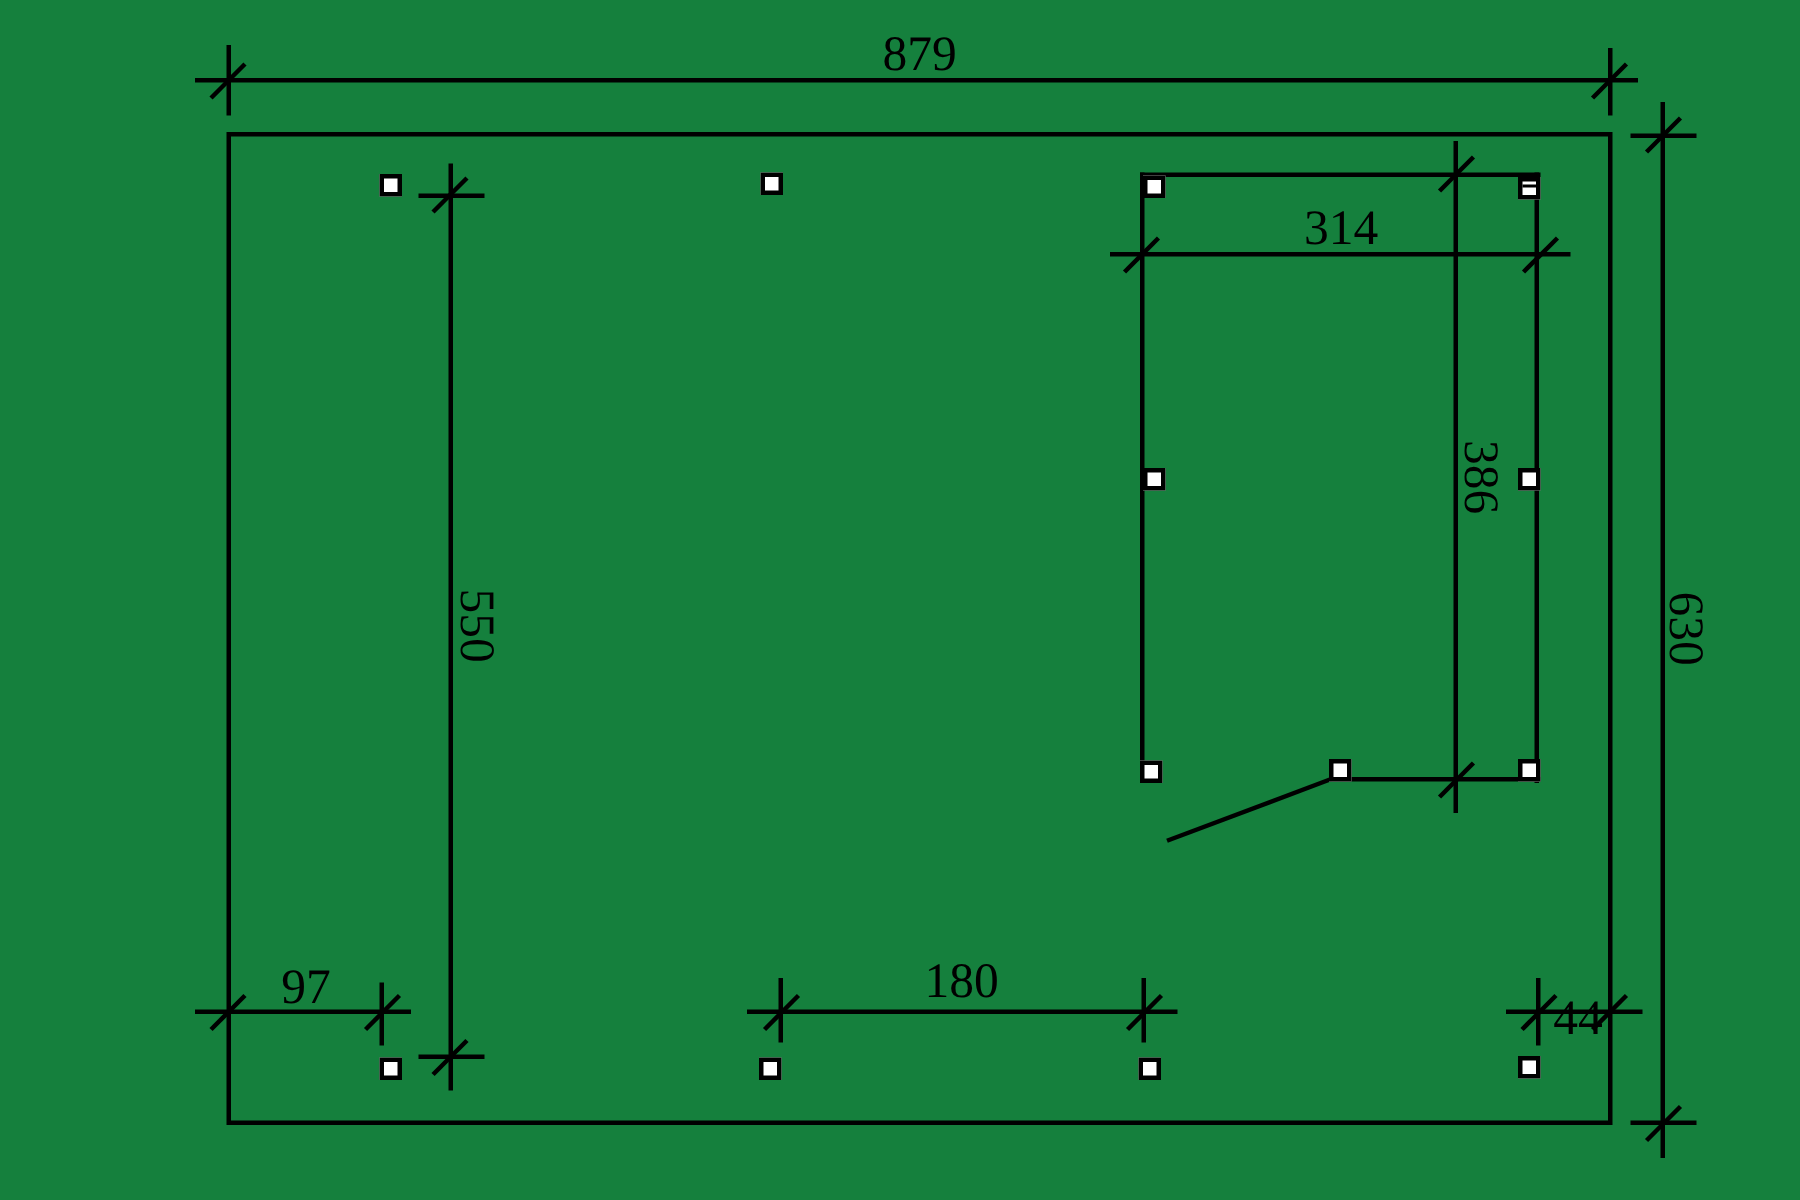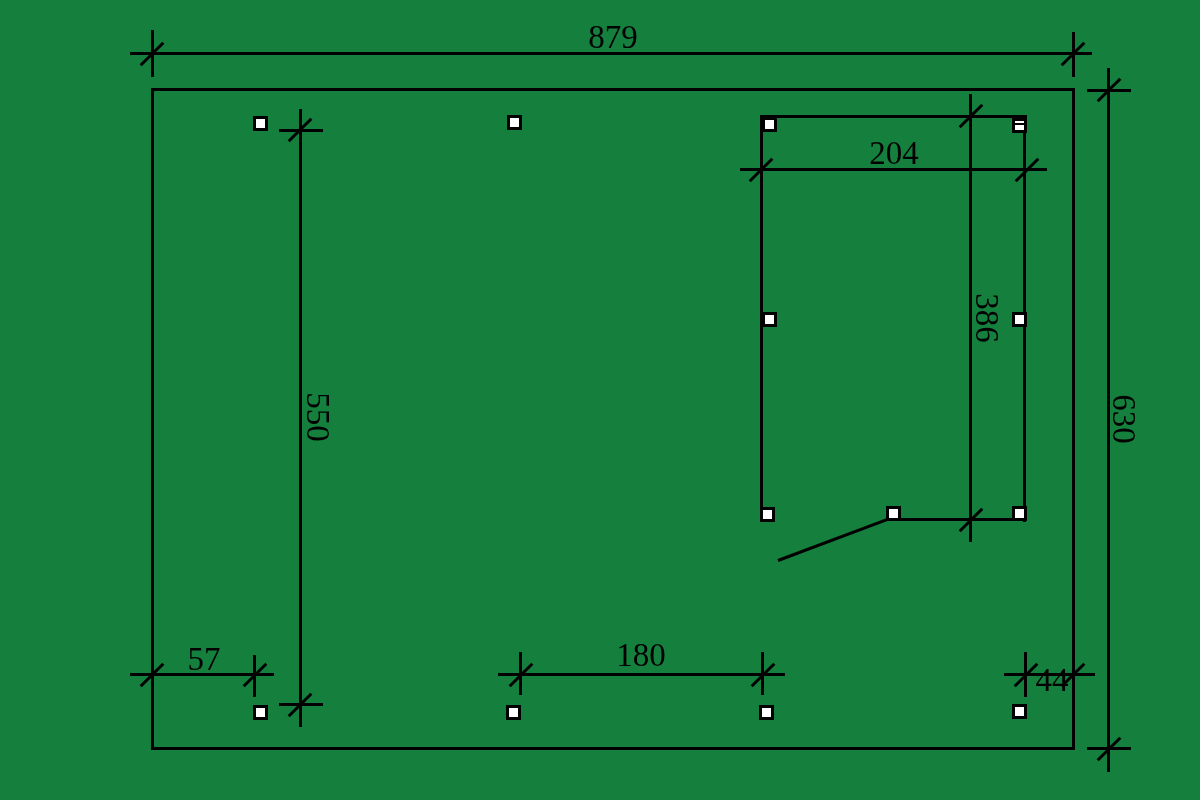--- a/index.html
+++ b/index.html
@@ -89,21 +89,21 @@
   <div class="post" style="left:1012px;top:312px;"></div>
   <div class="post" style="left:760px;top:507px;"></div>
   <div class="post" style="left:886px;top:506px;"></div>
   <div class="post" style="left:1012px;top:506px;"></div>
   <div class="post" style="left:253px;top:705px;"></div>
   <div class="post" style="left:506px;top:705px;"></div>
   <div class="post" style="left:759px;top:705px;"></div>
   <div class="post" style="left:1012px;top:704px;"></div>
 
   <span class="dim-label" style="left:613px;top:37px;">879</span>
-  <span class="dim-label" style="left:894px;top:153px;">204</span>
-  <span class="dim-label" style="left:204px;top:659px;">57</span>
+  <span class="dim-label" style="left:894px;top:153px;">314</span>
+  <span class="dim-label" style="left:204px;top:659px;">97</span>
   <span class="dim-label" style="left:641px;top:655px;">180</span>
   <span class="dim-label" style="left:1052px;top:680px;">44</span>
   <span class="dim-label vert" style="left:317px;top:417px;">550</span>
   <span class="dim-label vert" style="left:986px;top:318px;">386</span>
   <span class="dim-label vert" style="left:1123px;top:419px;">630</span>
 
 </div>
 
 </body></html>

